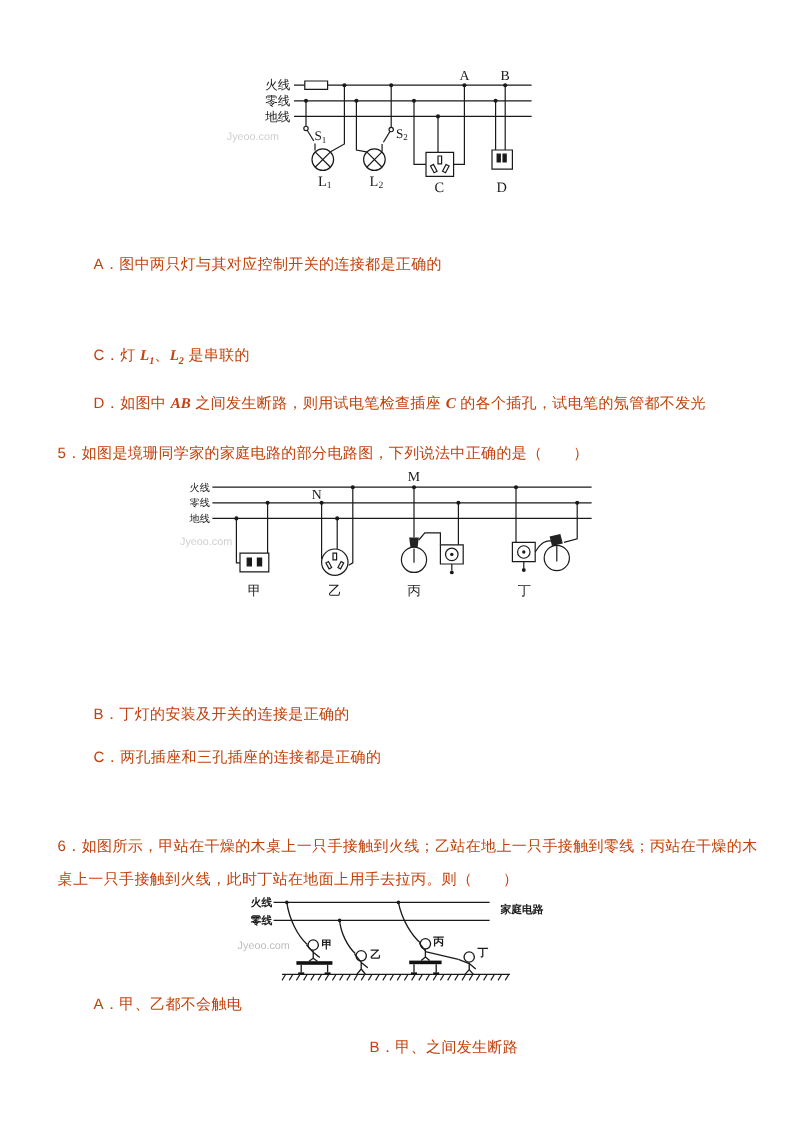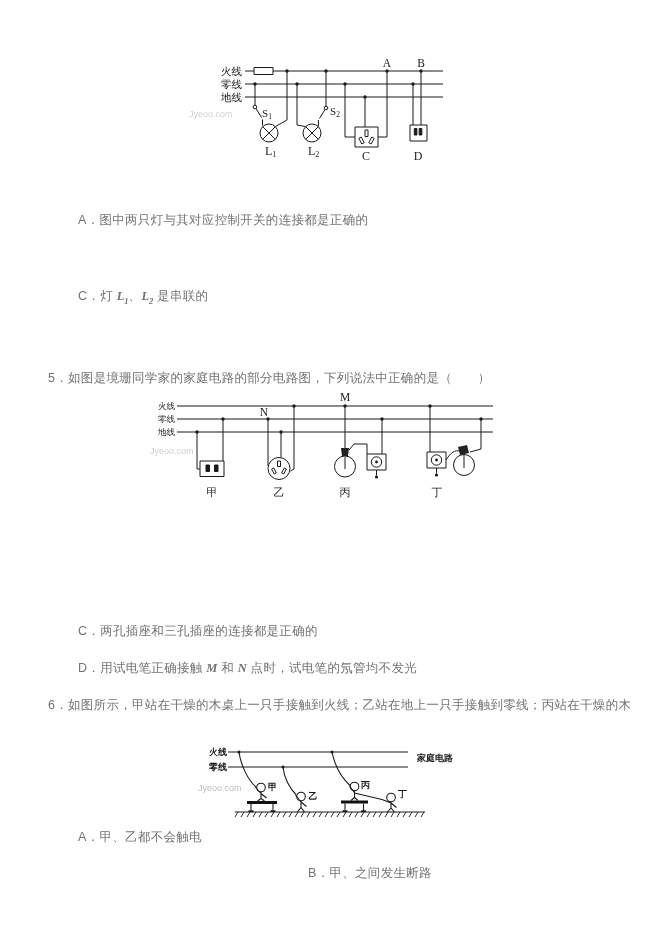--- a/index.html
+++ b/index.html
@@ -1,17 +1,17 @@
 <!DOCTYPE html>
 <html><head>
 <meta charset="utf-8">
 <style>
   html,body{margin:0;padding:0;background:#fff;}
   #page{position:relative;width:661px;height:935px;background:#ffffff;overflow:hidden;
-        font-family:"Liberation Sans",sans-serif;color:#737373;}
+        font-family:"Liberation Sans",sans-serif;color:#c2410c;}
   .tl{position:absolute;font-size:12.5px;white-space:nowrap;letter-spacing:0.3px;margin-top:24px;}
   .em{font-family:"Liberation Serif",serif;font-style:italic;font-weight:bold;letter-spacing:0;}
   sub{font-size:8.5px;line-height:0;}
   svg{position:absolute;overflow:visible;}
   svg text{font-family:"Liberation Sans",sans-serif;fill:#1a1a1a;}
   svg .serif{font-family:"Liberation Serif",serif;}
   svg path,svg rect,svg circle,svg line,svg polygon{vector-effect:non-scaling-stroke;}
 </style>
 </head>
 <body>
@@ -84,20 +84,21 @@
     <text class="serif" x="123" y="100" font-size="12"><tspan>L</tspan><tspan font-size="8" dy="2">2</tspan></text>
     <text class="serif" x="202" y="12" font-size="11.5" text-anchor="middle">A</text>
     <text class="serif" x="236" y="12" font-size="11.5" text-anchor="middle">B</text>
     <text class="serif" x="181" y="105" font-size="12" text-anchor="middle">C</text>
     <text class="serif" x="233" y="105" font-size="12" text-anchor="middle">D</text>
     <text x="4" y="62" font-size="9" fill="#d98c8c" opacity="0.22">Jyeoo.com</text>
   </svg>
 
   <div class="tl" style="left:78px;top:188px"><span>A．图中两只灯与其对应控制开关的连接都是正确的</span></div>
   <div class="tl" style="left:78px;top:264px"><span>C．灯 </span><span class="em">L</span><sub class="em">1</sub><span>、</span><span class="em">L</span><sub class="em">2</sub><span> 是串联的</span></div>
+  <div class="tl" style="left:78px;top:304px"><span>D．如图中 </span><span class="em">AB</span><span> 之间发生断路，则用试电笔检查插座 </span><span class="em">C</span><span> 的各个插孔，试电笔的氖管都不发光</span></div>
 
   <div class="tl" style="left:48px;top:346px"><span>5．如图是境珊同学家的家庭电路的部分电路图，下列说法中正确的是（　　）</span></div>
 
   <svg id="svg2" style="left:145px;top:390px" width="355" height="110" viewBox="0 0 355 110">
     <g stroke="#1a1a1a" stroke-width="1" fill="none">
       <path d="M32,16 H348 M32,29 H348 M32,42 H348"></path>
 
       <path d="M52,42 V79 H55 M78,29 V71"></path>
       <g>
         <rect x="55" y="71" width="24" height="15.5" fill="#ffffff"></rect>
@@ -166,24 +167,25 @@
     <text x="30" y="45" font-size="8.5" text-anchor="end" fill="#333">地线</text>
     <text class="serif" x="119" y="26" font-size="11.5" text-anchor="middle">N</text>
     <text class="serif" x="200" y="11" font-size="11.5" text-anchor="middle">M</text>
     <text x="67" y="106" font-size="11" text-anchor="middle">甲</text>
     <text x="134" y="106" font-size="11" text-anchor="middle">乙</text>
     <text x="200" y="106" font-size="11" text-anchor="middle">丙</text>
     <text x="292" y="106" font-size="11" text-anchor="middle">丁</text>
     <text x="5" y="64" font-size="9" fill="#d98c8c" opacity="0.22">Jyeoo.com</text>
   </svg>
 
+  <div class="tl" style="left:78px;top:563px"><span>B．丁灯的安装及开关的连接是正确的</span></div>
   <div class="tl" style="left:78px;top:599px"><span>C．两孔插座和三孔插座的连接都是正确的</span></div>
-  <div class="tl" style="left:78px;top:636px"><span>D．用试电笔正确接触 </span><span class="em">M</span><span> 和 </span><span class="em">N</span><span> 点时，试电笔的氖管均不发光</span></div>
 
   <div class="tl" style="left:48px;top:673px"><span>6．如图所示，甲站在干燥的木桌上一只手接触到火线；乙站在地上一只手接触到零线；丙站在干燥的木</span></div>
+  <div class="tl" style="left:48px;top:701px"><span>桌上一只手接触到火线，此时丁站在地面上用手去拉丙。则（　　）</span></div>
 
   <svg id="svg3" style="left:195px;top:740px" width="270" height="84" viewBox="0 0 270 84">
     <g stroke="#1a1a1a" stroke-width="1.1" fill="none">
       <path d="M33,12 H213 M33,27 H213"></path>
 
       <path d="M44,12 C46,26 53,40 61,47"></path>
       <path d="M88,27 C89,38 95,49 101,54.5"></path>
       <path d="M137,12 C140,27 148,39 155,45.5"></path>
 
       <g>

